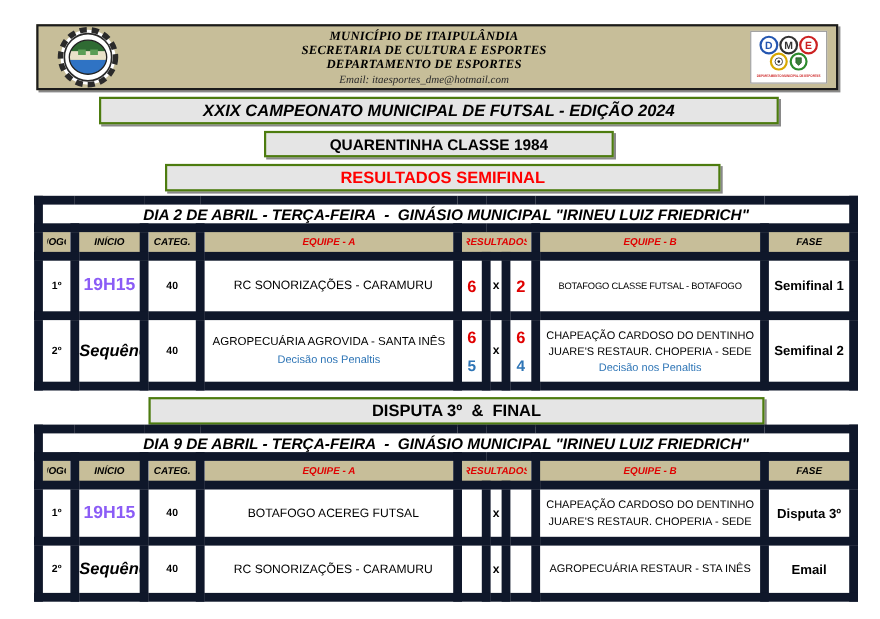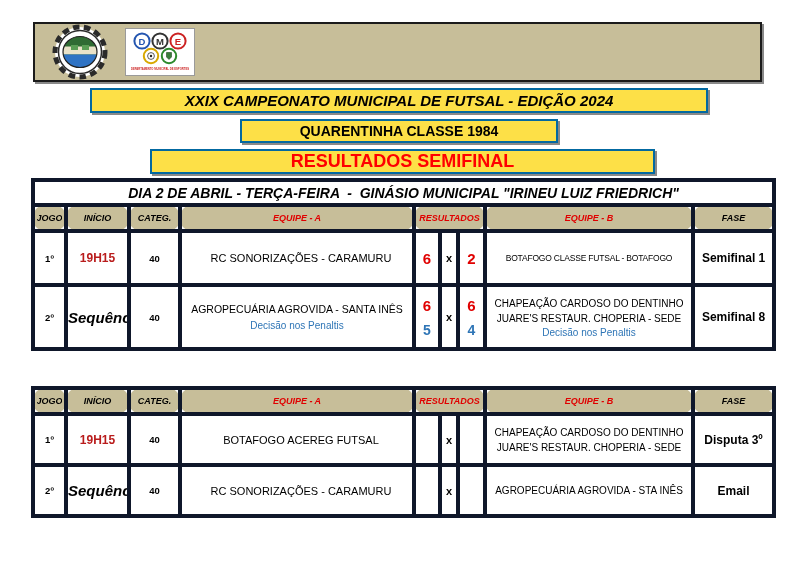--- a/index.html
+++ b/index.html
@@ -29,60 +29,60 @@
   .org-line { font-size: 11.5px; font-weight: bold; font-style: italic; line-height: 13px; letter-spacing: .2px; }
   .email-line { font-size: 10px; font-style: italic; color: #2b2b2b; margin-top: 1px; }
   .dme-box {
     width: 70px; height: 48px; margin-right: 8px;
     background: #fff; border: 1px solid #9a9a9a;
     display: flex; align-items: center; justify-content: center;
   }
   
   .bar {
     position: absolute;
-    background: #fde047;
-    border: 2px solid #0369a1;
+    background: #e5e5e5;
+    border: 2px solid #4d7c0f;
     box-shadow: 2px 2px 0 rgba(40,40,40,.55);
     display: flex; align-items: center; justify-content: center;
     white-space: pre;
   }
   .bar-championship { left: 90px; top: 88px; width: 618px; height: 25px;
     font-size: 15px; font-weight: bold; font-style: italic; }
   .bar-class { left: 240px; top: 119px; width: 318px; height: 24px;
     font-size: 14px; font-weight: bold; }
   .bar-semifinal { left: 150px; top: 149px; width: 505px; height: 25px;
-    font-size: 18px; font-weight: bold; color: #FF0000; }
+    font-size: 15px; font-weight: bold; color: #FF0000; }
   .bar-dispute { left: 135px; top: 361px; width: 560px; height: 25px;
     font-size: 15px; font-weight: bold; }
   
   table.results {
     position: absolute; left: 31px; width: 741px;
     border-collapse: collapse; table-layout: fixed;
   }
   .table-1 { top: 178px; }
   .table-2 { top: 386px; }
   table.results td {
-    border: 4px solid #0f172a;
+    border: 8px solid #0f172a;
     background: #fff;
     text-align: center; vertical-align: middle;
     padding: 0; overflow: hidden;
   }
   td.caption-cell {
     background: #C7BE99; height: 25px;
     font-size: 14px; font-weight: bold; font-style: italic;
     white-space: pre;
   }
   tr.head-row td {
     background: #C7BE99; height: 26px;
     font-size: 9px; font-weight: bold; font-style: italic; border-radius: 12px;
   }
   tr.head-row td.red-head { color: #E00000; }
   td.jogo-cell { background: #DDD7BE; font-size: 9.5px; font-weight: bold; }
   td.x-cell { background: #C4BB94; font-size: 11px; font-weight: bold; }
-  td.inicio-red { color: #b91c1c; font-size: 12px; font-weight: bold; }
+  td.inicio-red { color: #8b5cf6; font-size: 16px; font-weight: bold; }
   td.inicio-seq { font-size: 15px; font-weight: bold; font-style: italic; }
   td.categ-cell { font-size: 9.5px; font-weight: bold; }
   td.team-a { text-align: left; }
   .team-name { font-size: 11px; padding-left: 8px; text-align: center; }
   .team-name-c { font-size: 10.5px; text-align: center; }
   .team-b-small { font-size: 8.5px; letter-spacing: -0.2px; }
   .team-b-line { font-size: 10px; line-height: 15px; }
   .penalty-note { font-size: 10px; color: #2E75B6; text-align: center; margin-top: 5px; }
   td.score-cell { color: #E00000; font-size: 15px; font-weight: bold; }
   .score-main { color: #E00000; font-size: 15px; font-weight: bold; line-height: 26px; }
@@ -108,20 +108,26 @@
         <ellipse cx="29" cy="29" rx="17" ry="15.5" fill="#2f6b33"></ellipse>
         <g clip-path="url(#shieldClip)">
           <rect x="12" y="23.5" width="34" height="8" fill="#e9e2c8"></rect>
           <rect x="12" y="31.5" width="34" height="13" fill="#2f73c4"></rect>
           <rect x="20" y="22" width="7" height="5" fill="#5a9e55"></rect>
           <rect x="31" y="22" width="7" height="5" fill="#5a9e55"></rect>
         </g>
         <ellipse cx="29" cy="29" rx="17" ry="15.5" fill="none" stroke="#222" stroke-width="1.2"></ellipse>
       </svg>
     </div>
+    <div class="header-center">
+      <div class="org-line">MUNICÍPIO DE ITAIPULÂNDIA</div>
+      <div class="org-line">SECRETARIA DE CULTURA E ESPORTES</div>
+      <div class="org-line">DEPARTAMENTO DE ESPORTES</div>
+      <div class="email-line">Email: itaesportes_dme@hotmail.com</div>
+    </div>
     <div class="dme-box">
       <svg width="64" height="44" viewBox="0 0 64 44">
         <circle cx="14" cy="11" r="7.6" fill="none" stroke="#2456b0" stroke-width="2"></circle>
         <circle cx="32" cy="11" r="7.6" fill="none" stroke="#333333" stroke-width="2"></circle>
         <circle cx="50" cy="11" r="7.6" fill="none" stroke="#cc2222" stroke-width="2"></circle>
         <text x="14" y="14.5" text-anchor="middle" font-size="9.5" font-weight="bold" fill="#2456b0" font-family="Liberation Sans, sans-serif">D</text>
         <text x="32" y="14.5" text-anchor="middle" font-size="9.5" font-weight="bold" fill="#333333" font-family="Liberation Sans, sans-serif">M</text>
         <text x="50" y="14.5" text-anchor="middle" font-size="9.5" font-weight="bold" fill="#cc2222" font-family="Liberation Sans, sans-serif">E</text>
         <circle cx="23" cy="26" r="7.2" fill="none" stroke="#d8a800" stroke-width="2"></circle>
         <circle cx="23" cy="26" r="3.4" fill="#ffffff" stroke="#333" stroke-width="0.8"></circle>
@@ -192,39 +198,43 @@
       <td class="x-cell">x</td>
       <td>
         <div class="score-main">6</div>
         <div class="score-pen">4</div>
       </td>
       <td>
         <div class="team-b-line">CHAPEAÇÃO CARDOSO DO DENTINHO</div>
         <div class="team-b-line">JUARE'S RESTAUR. CHOPERIA - SEDE</div>
         <div class="penalty-note" style="margin-top:1px">Decisão nos Penaltis</div>
       </td>
-      <td class="fase-cell">Semifinal 8</td>
+      <td class="fase-cell">Semifinal 2</td>
     </tr>
   </tbody>
     </table>
 
+  <div class="bar bar-dispute">DISPUTA 3º  &amp;  FINAL</div>
 
   <table class="results table-2">
     <colgroup>
       <col style="width:33px">
         <col style="width:63px">
         <col style="width:51px">
       <col style="width:234px">
         <col style="width:26px">
         <col style="width:18px">
       <col style="width:27px">
         <col style="width:208px">
         <col style="width:81px">
     </colgroup>
     <tbody>
+        <tr>
+      <td colspan="9" class="caption-cell">DIA 9 DE ABRIL - TERÇA-FEIRA  -  GINÁSIO MUNICIPAL "IRINEU LUIZ FRIEDRICH"</td>
+    </tr>
     <tr class="head-row">
       <td>JOGO</td>
       <td>INÍCIO</td>
       <td>CATEG.</td>
       <td class="red-head">EQUIPE - A</td>
       <td colspan="3" class="red-head">RESULTADOS</td>
       <td class="red-head">EQUIPE - B</td>
       <td>FASE</td>
     </tr>
     <tr class="h51">
@@ -247,20 +257,20 @@
       <td class="jogo-cell">2º</td>
       <td class="inicio-seq">Sequência</td>
       <td class="categ-cell">40</td>
       <td class="team-a">
         <div class="team-name">RC SONORIZAÇÕES - CARAMURU</div>
       </td>
       <td class="score-cell"></td>
       <td class="x-cell">x</td>
       <td class="score-cell"></td>
       <td>
-        <div class="team-b-line">AGROPECUÁRIA AGROVIDA - STA INÊS</div>
+        <div class="team-b-line">AGROPECUÁRIA RESTAUR - STA INÊS</div>
       </td>
       <td class="fase-cell">Email</td>
     </tr>
   </tbody>
     </table>
 
 </div>
 
 </body></html>

